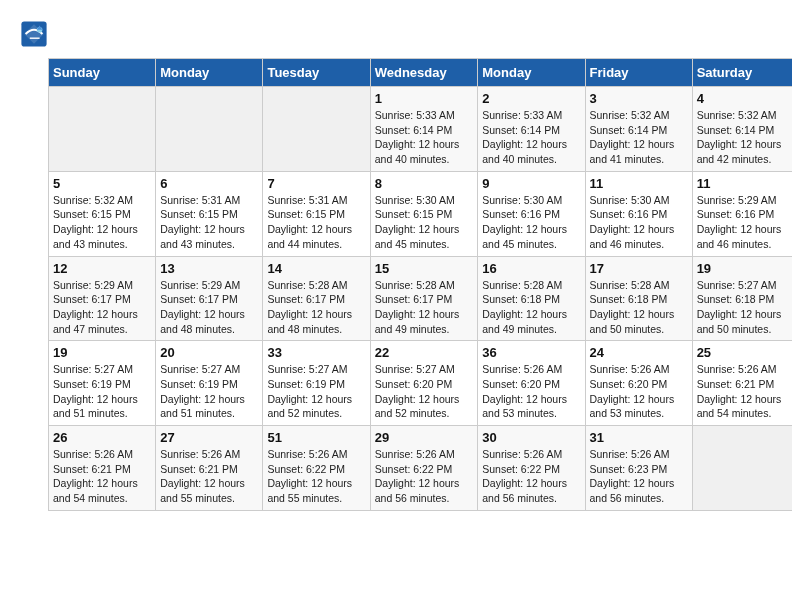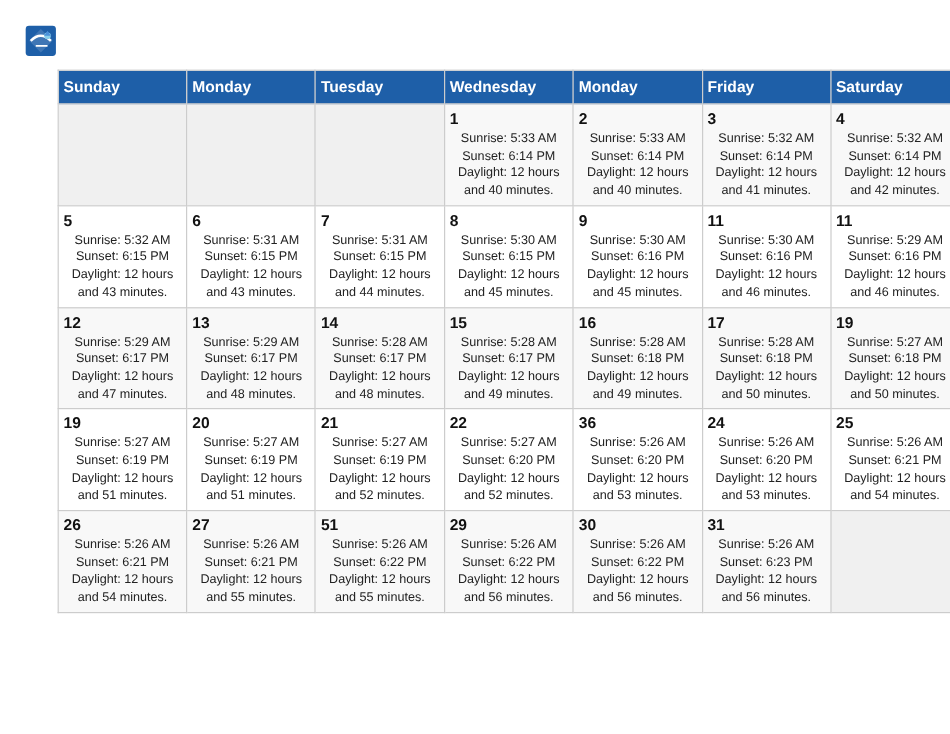--- a/index.html
+++ b/index.html
@@ -75,21 +75,20 @@
     .day-number {
       font-weight: bold;
       font-size: 13px;
       margin-bottom: 2px;
       color: #111;
     }
     .day-info {
       color: #222;
       font-size: 10.5px;
       line-height: 1.4;
-      text-align: center;
     }
     .empty-cell {
       background: #f0f0f0 !important;
     }
   </style>
 </head>
 <body>
 
 <div class="header">
   <div class="logo">
@@ -245,21 +244,21 @@
 Sunset: 6:19 PM
 Daylight: 12 hours and 51 minutes.</div>
         </td>
         <td>
           <div class="day-number">20</div>
           <div class="day-info" style="white-space: pre-line;">Sunrise: 5:27 AM
 Sunset: 6:19 PM
 Daylight: 12 hours and 51 minutes.</div>
         </td>
         <td>
-          <div class="day-number">21</div>
+          <div class="day-number">33</div>
           <div class="day-info" style="white-space: pre-line;">Sunrise: 5:27 AM
 Sunset: 6:19 PM
 Daylight: 12 hours and 52 minutes.</div>
         </td>
         <td>
           <div class="day-number">22</div>
           <div class="day-info" style="white-space: pre-line;">Sunrise: 5:27 AM
 Sunset: 6:20 PM
 Daylight: 12 hours and 52 minutes.</div>
         </td>

